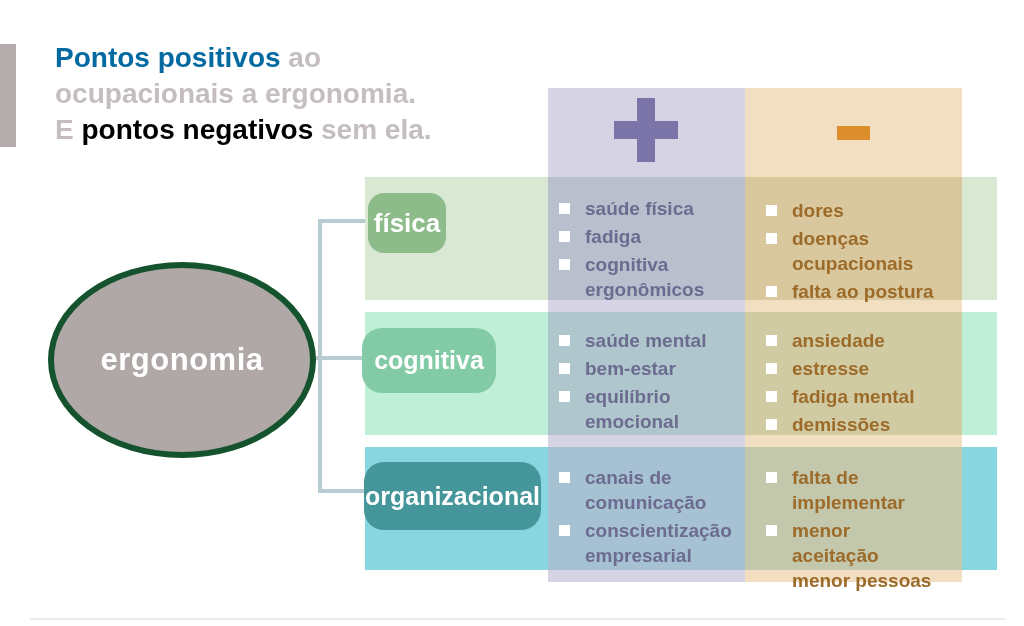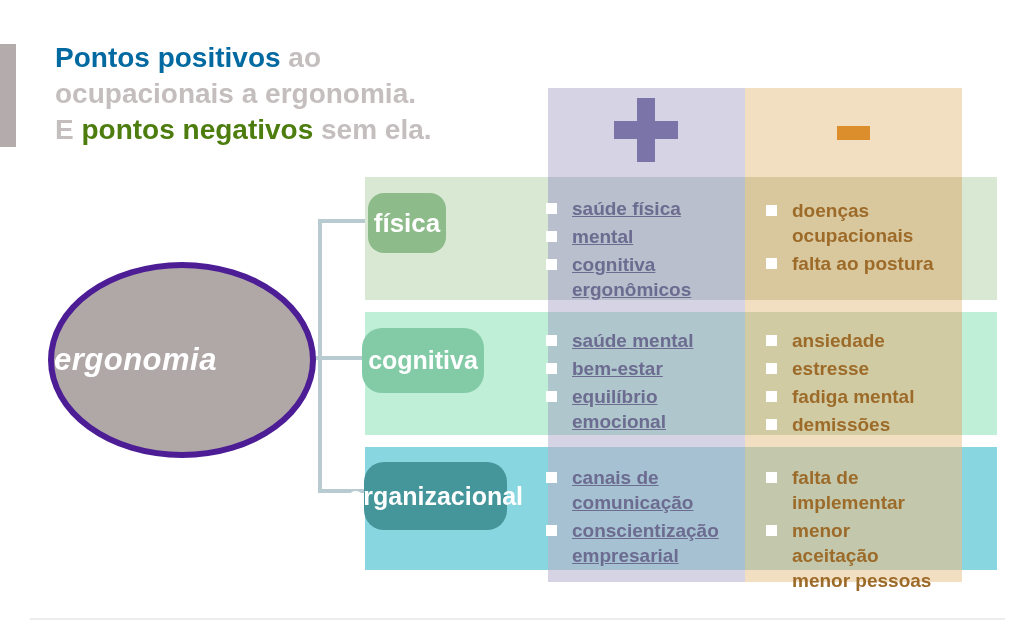--- a/index.html
+++ b/index.html
@@ -4,26 +4,26 @@
 <style>
   html,body{margin:0;padding:0;background:#ffffff;}
   .stage{
     position:relative;width:1024px;height:626px;overflow:hidden;background:#ffffff;
     font-family:"Liberation Sans","DejaVu Sans",sans-serif;
   }
   
   .accent-bar{position:absolute;left:0;top:44px;width:16px;height:103px;background:#b4acac;}
   .title{position:absolute;left:55px;top:40px;font-size:28px;line-height:36px;font-weight:700;color:#c4bebe;}
   .title .t-purple{color:#0369a1;}
-  .title .t-orange{color:#4d7c0f;}
+  .title .t-orange{color:#000000;}
   
   .ellipse{
     position:absolute;left:48px;top:262px;width:268px;height:196px;border-radius:50%;
-    background:#b0a7a7;border:6px solid #4c1d95;box-sizing:border-box;
-    display:flex;align-items:center;font-style:italic;
+    background:#b0a7a7;border:6px solid #14532d;box-sizing:border-box;
+    display:flex;align-items:center;justify-content:center;
   }
   .ellipse .ellipse-label{color:#ffffff;font-size:31px;font-weight:700;letter-spacing:.5px;}
   
   .conn{position:absolute;background:#b7cbd1;}
   .conn-v{left:318px;top:219px;width:4px;height:274px;}
   .conn-h1{left:320px;top:219px;width:48px;height:4px;}
   .conn-h2{left:310px;top:356px;width:58px;height:4px;}
   .conn-h3{left:320px;top:489px;width:48px;height:4px;}
   
   .row-band{position:absolute;left:365px;width:632px;height:123px;}
@@ -49,27 +49,27 @@
   .plus-icon{position:absolute;left:614px;top:98px;width:64px;height:64px;}
   .plus-icon::before{content:"";position:absolute;left:0;top:23px;width:64px;height:18px;background:#7b74a8;}
   .plus-icon::after{content:"";position:absolute;left:23px;top:0;width:18px;height:64px;background:#7b74a8;}
   .minus-icon{position:absolute;left:837px;top:126px;width:33px;height:14px;background:#dd8e2c;}
   
   .row-label{
     position:absolute;display:flex;align-items:center;justify-content:center;
     color:#ffffff;font-weight:700;box-sizing:border-box;
   }
   .row-label.l1{left:368px;top:193px;width:78px;height:60px;border-radius:16px;background:#8dbb89;font-size:26px;}
-  .row-label.l2{left:362px;top:328px;width:122px;height:65px;border-radius:20px;background:#82cba6;font-size:25px;}
-  .row-label.l3{left:364px;top:462px;width:143px;height:68px;border-radius:20px;background:#44969b;font-size:25px;}
+  .row-label.l2{left:362px;top:328px;width:134px;height:65px;border-radius:20px;background:#82cba6;font-size:25px;}
+  .row-label.l3{left:364px;top:462px;width:177px;height:68px;border-radius:20px;background:#44969b;font-size:25px;}
   
   ul.blist{position:absolute;margin:0;padding:0;list-style:none;font-size:19px;line-height:25px;font-weight:700;}
   ul.blist li{display:flex;margin-bottom:3px;}
   ul.blist .bullet{flex:0 0 11px;width:11px;height:11px;background:#ffffff;margin-top:7px;margin-right:15px;}
-  ul.pos-list{left:546px;width:168px;color:#6c6b90;text-decoration:underline;}
+  ul.pos-list{left:559px;width:168px;color:#6c6b90;}
   ul.neg-list{left:766px;width:175px;color:#9d6b29;}
   ul.row1{top:196px;} ul.row2{top:328px;} ul.row3{top:465px;}
   ul.neg-list.row1{top:198px;}
   
   .bottom-line{position:absolute;left:30px;top:618px;width:975px;height:2px;background:#ededed;}
 </style>
 </head>
 <body>
 
 <div class="stage">
@@ -117,28 +117,32 @@
     <span>organizacional</span>
   </div>
 
   <ul class="blist pos-list row1">
     <li>
         <span class="bullet"></span>
         <span>saúde física</span>
       </li>
     <li>
         <span class="bullet"></span>
-        <span>mental</span>
+        <span>fadiga</span>
       </li>
     <li>
         <span class="bullet"></span>
         <span>cognitiva ergonômicos</span>
       </li>
   </ul>
   <ul class="blist neg-list row1">
+    <li>
+        <span class="bullet"></span>
+        <span>dores</span>
+      </li>
     <li>
         <span class="bullet"></span>
         <span>doenças ocupacionais</span>
       </li>
     <li>
         <span class="bullet"></span>
         <span>falta ao postura</span>
       </li>
   </ul>
 

